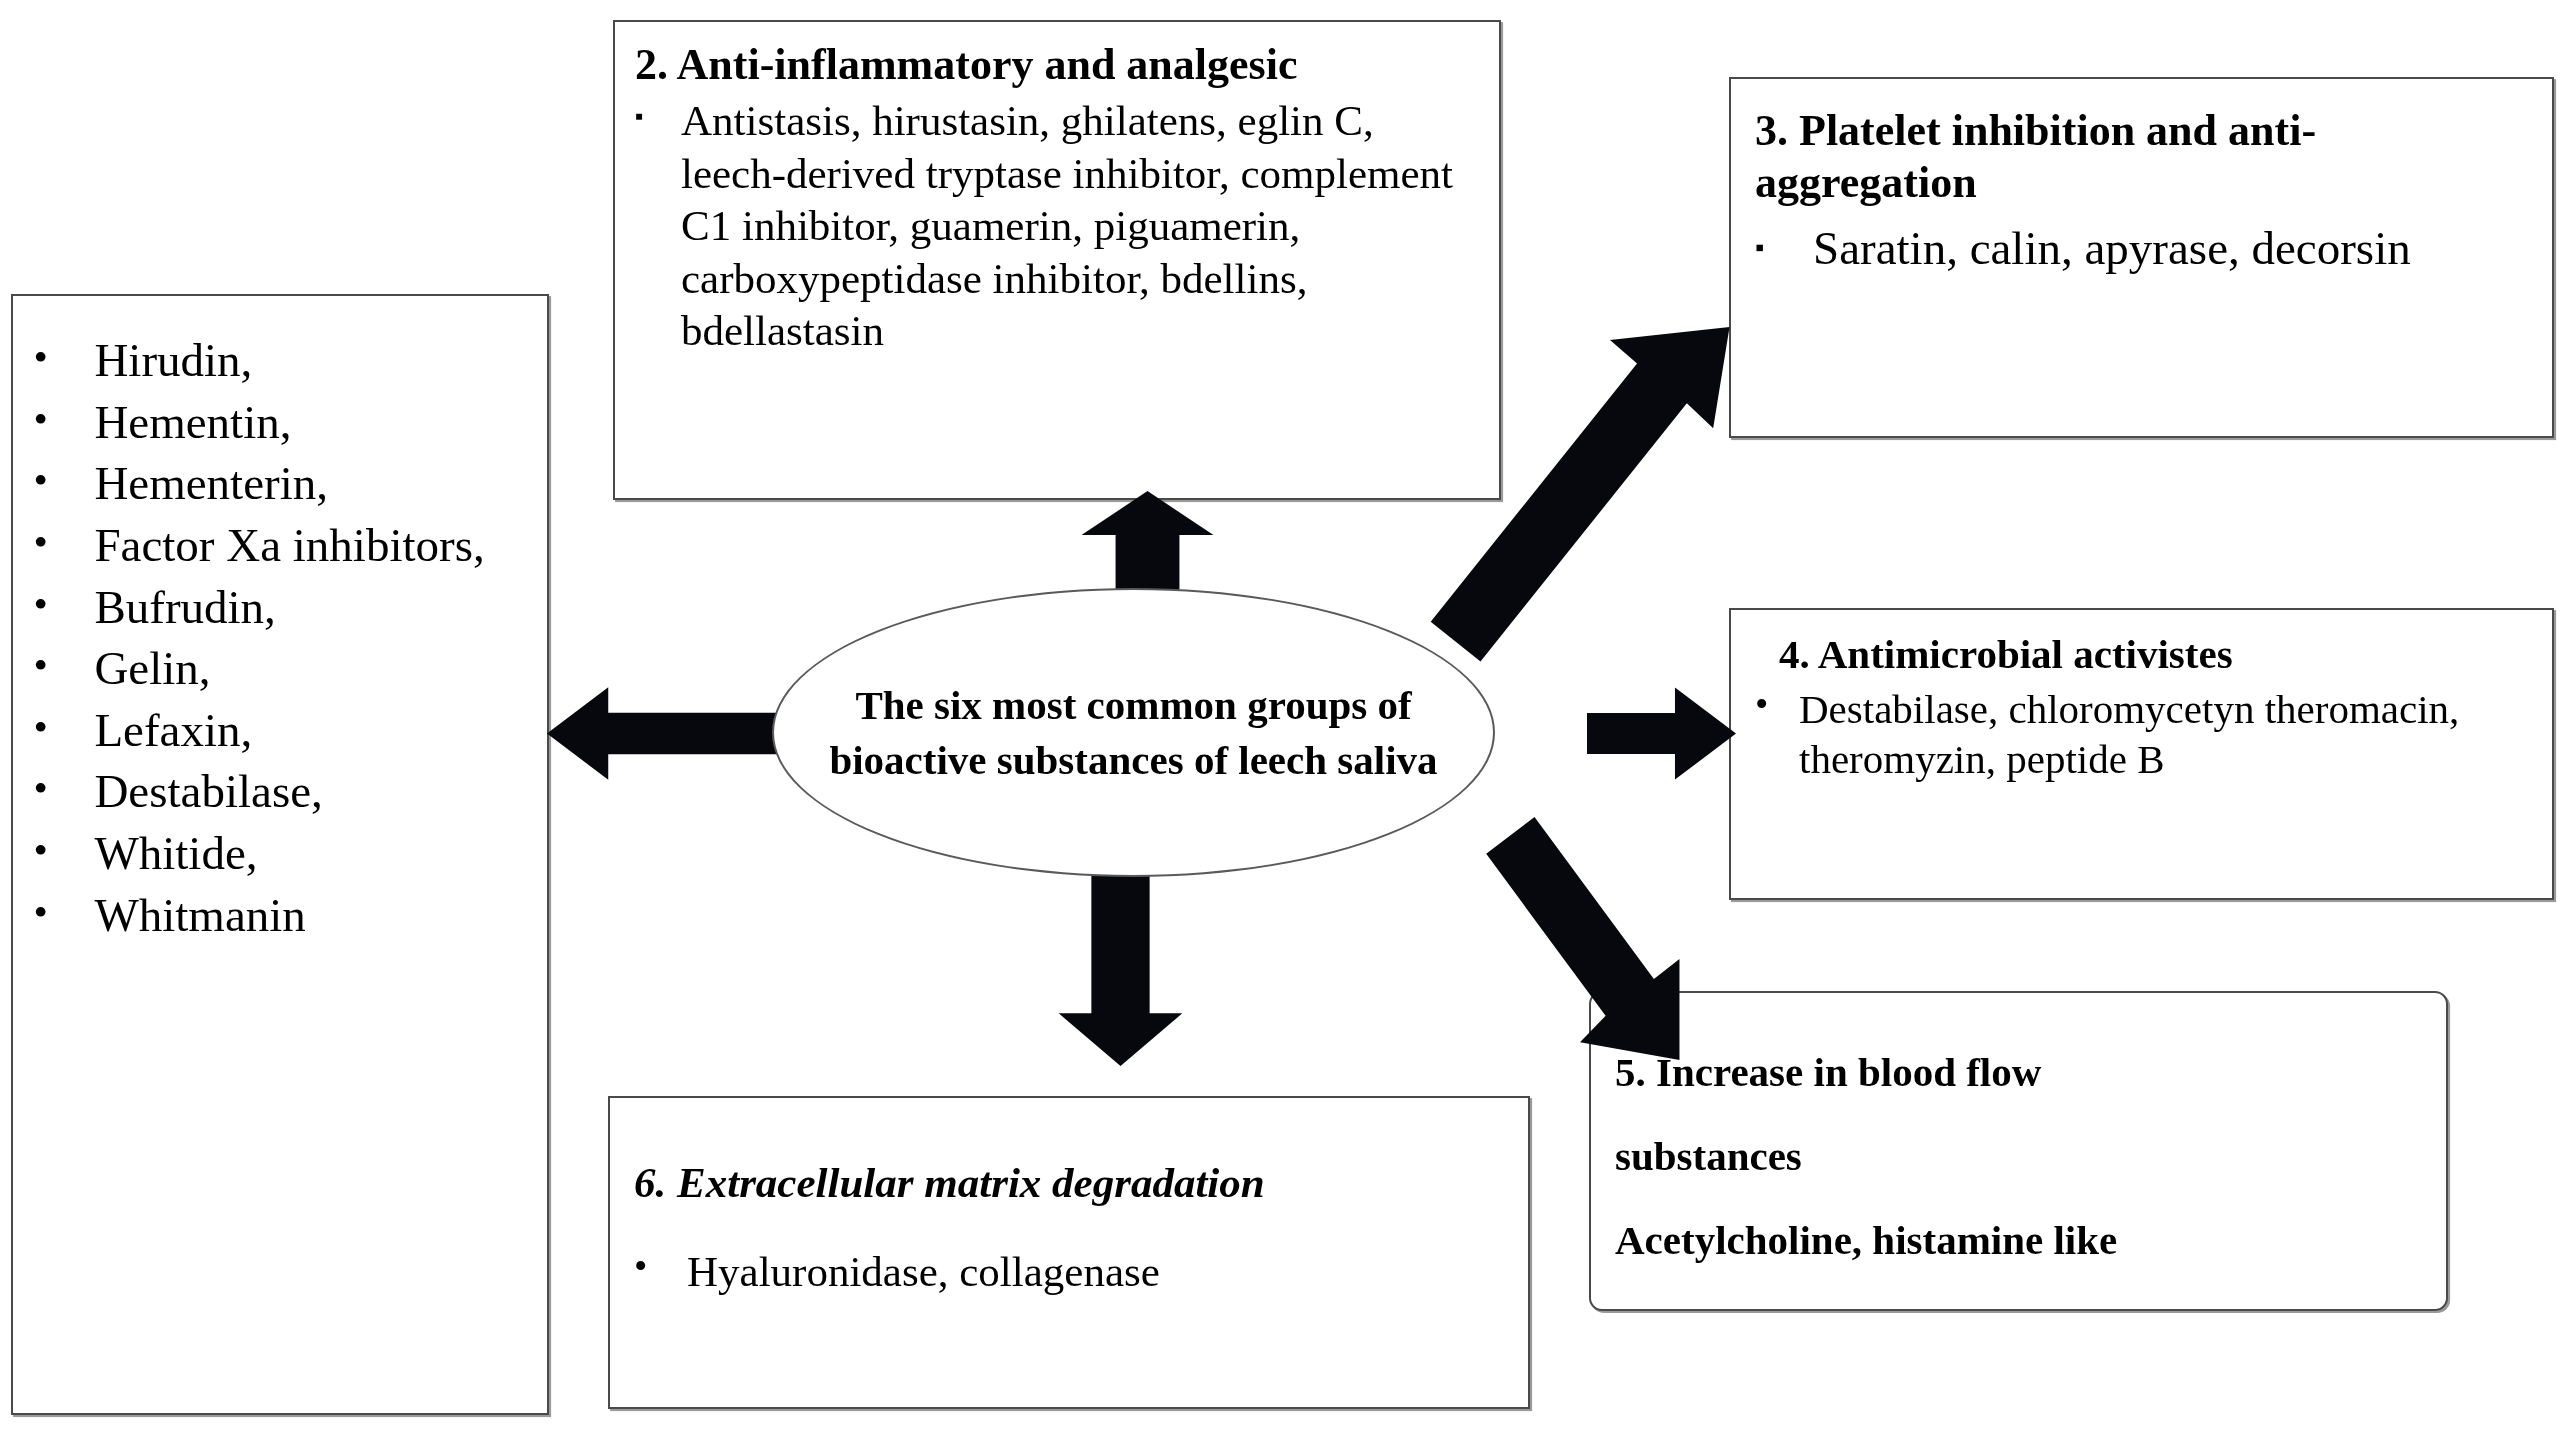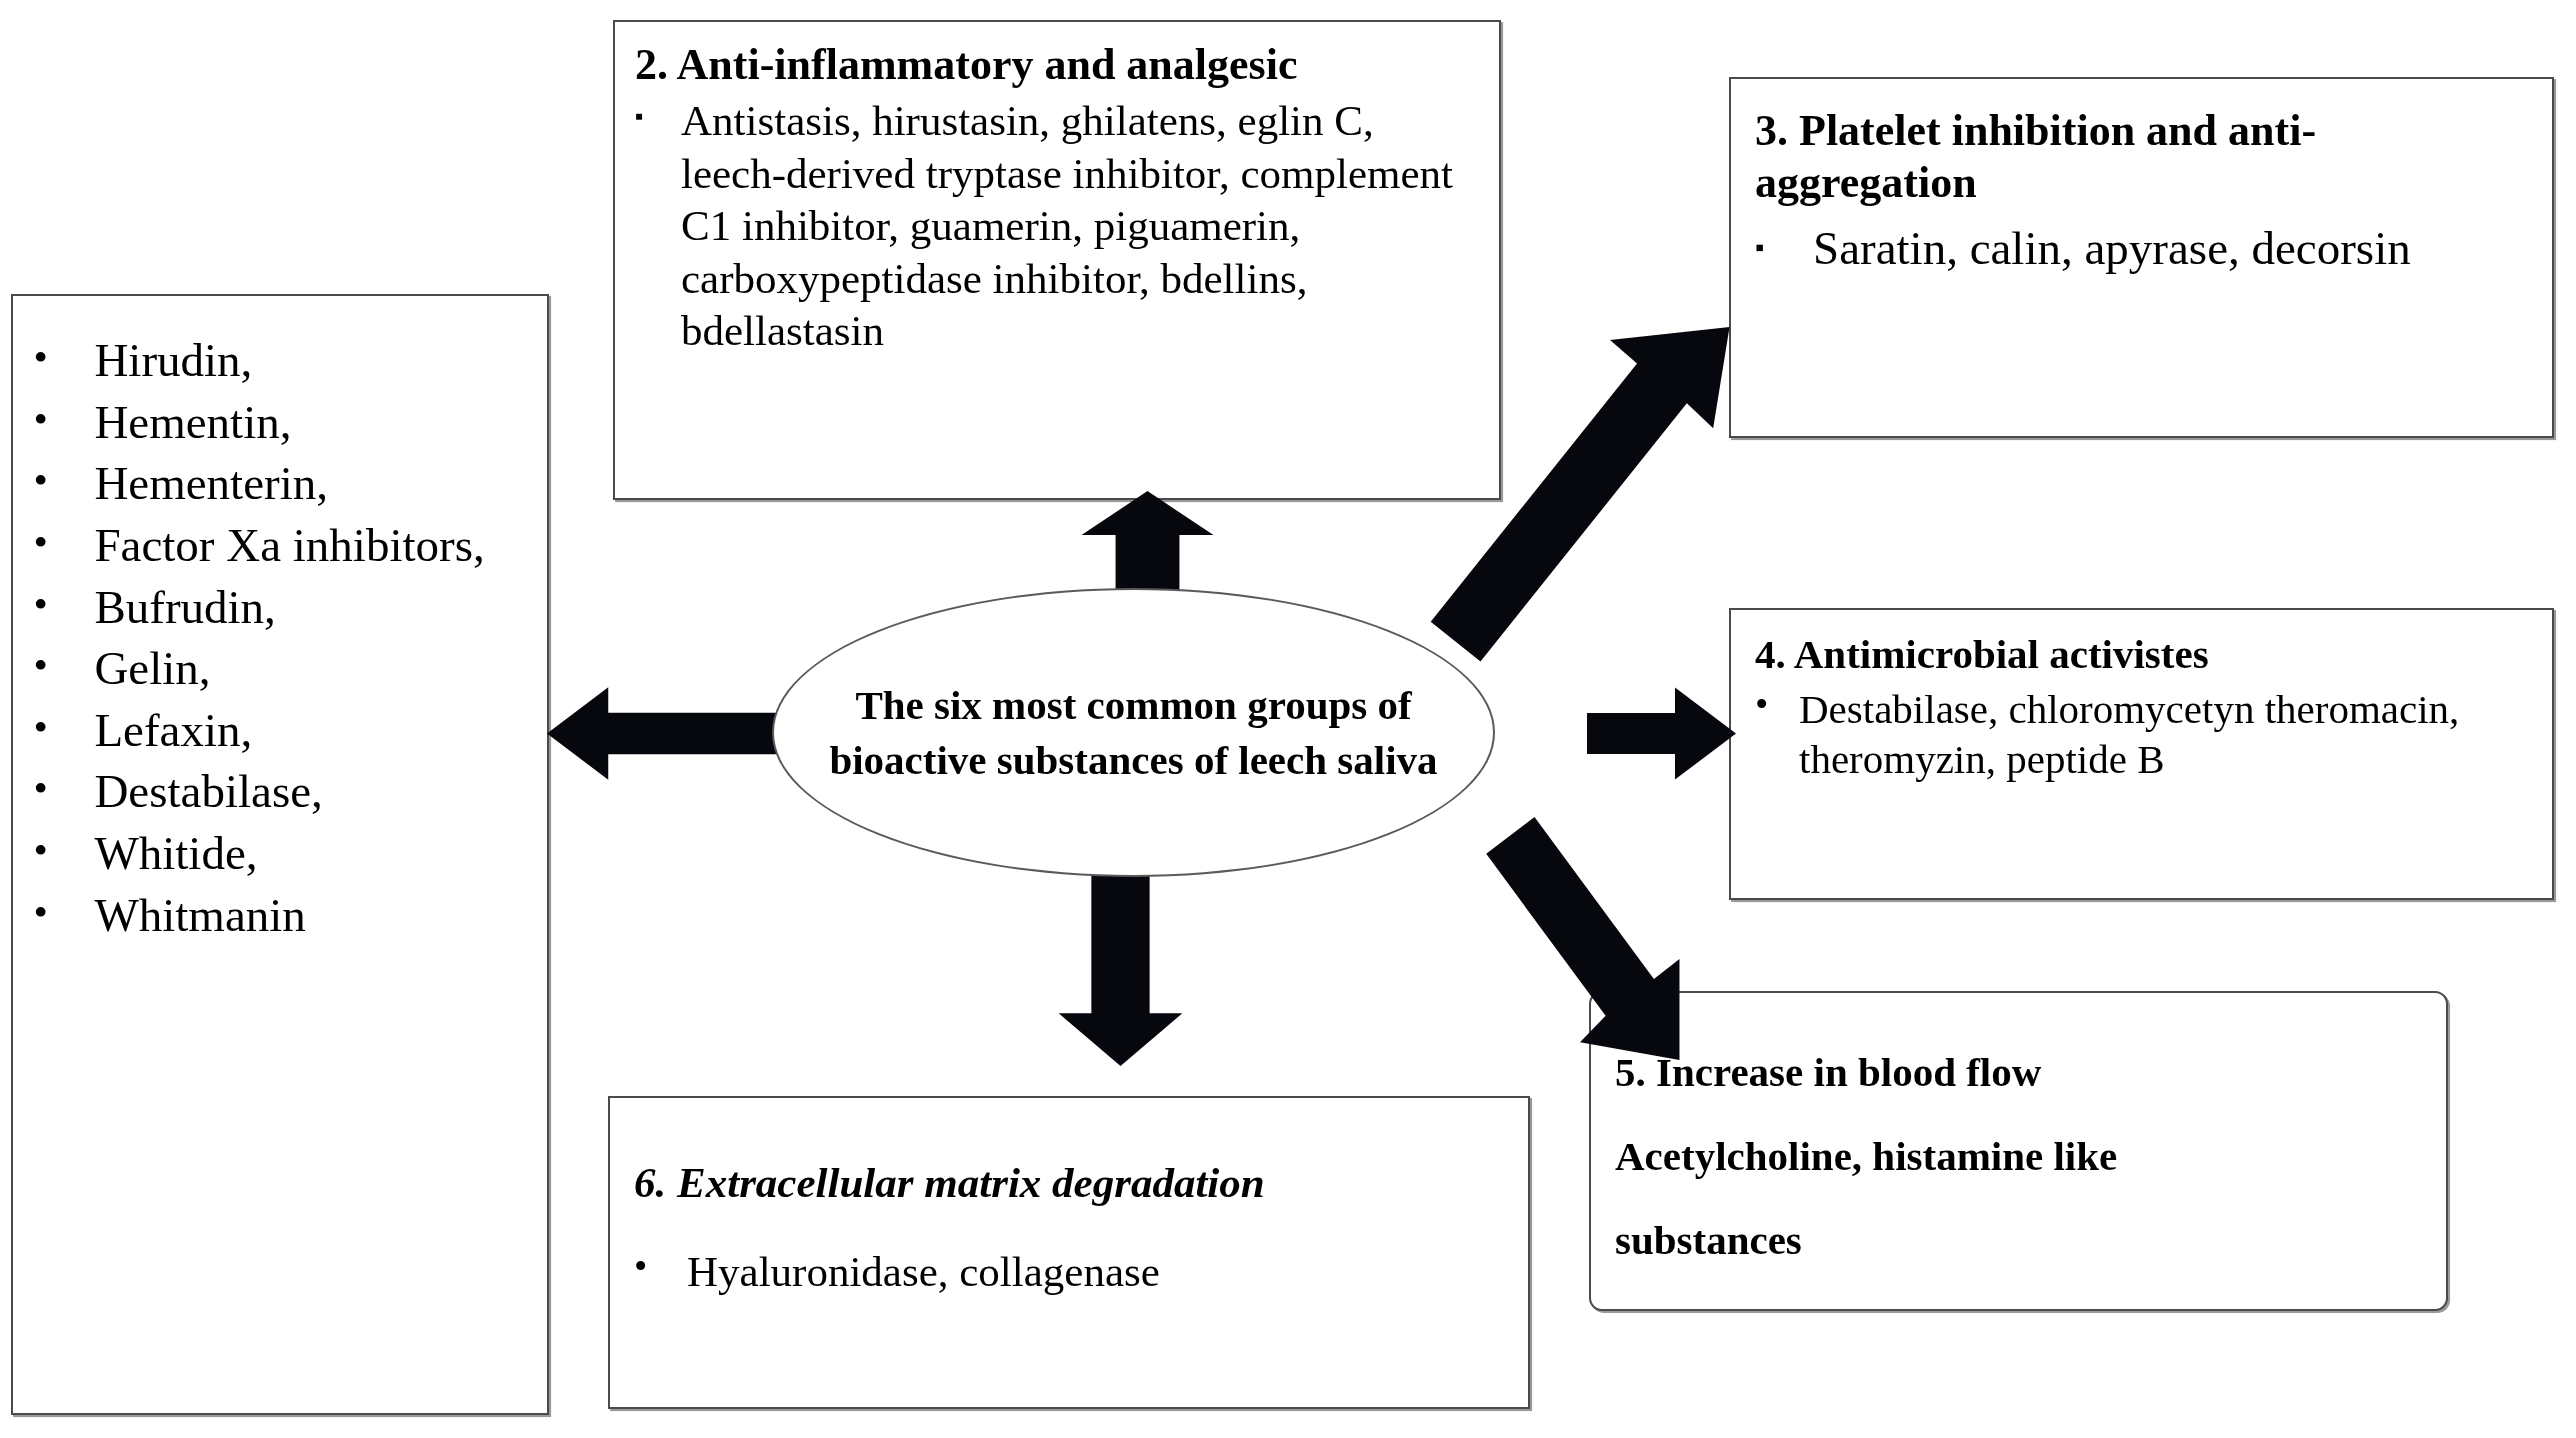--- a/index.html
+++ b/index.html
@@ -74,21 +74,21 @@
   #box3 .box-title { font-size: 44px; }
   #box3 .bullets { margin-top: 11.4px; font-size: 47px; }
   #box3 .bullets li { padding-left: 58px; }
   #box3 .bullets li .bdot { font-size: 26px; top: 11.4px; }
 
   
   #box4 {
     left: 1729px; top: 608px; width: 825px; height: 292px;
     padding: 20px 13px 7.1px 24px;
   }
-  #box4 .box-title { font-size: 41px; }
+  #box4 .box-title { font-size: 41px; margin-left: 24px; }
   #box4 .bullets { margin-top: 5.7px; font-size: 41px; }
   #box4 .bullets li { padding-left: 44px; }
   #box4 .bullets li .bdot { font-size: 38px; top: -2.8px; }
 
   
   #box5 {
     left: 1589px; top: 991px; width: 859px; height: 320px;
     padding: 37px 17px 7.1px 24px;
     border-radius: 13px;
   }
@@ -238,22 +238,22 @@
       <li>
           <span class="bdot">•</span>
           <span class="btxt">Destabilase, chloromycetyn theromacin, theromyzin, peptide B</span>
         </li>
     </ul>
   </div>
 
   <div class="box" id="box5">
     <div class="lines">
       <div>5. Increase in blood flow</div>
+      <div>substances</div>
       <div>Acetylcholine, histamine like</div>
-      <div>substances</div>
     </div>
   </div>
 
   <div class="box" id="box6">
     <div class="box-title">6. Extracellular matrix degradation</div>
     <ul class="bullets">
       <li>
           <span class="bdot">•</span>
           <span class="btxt">Hyaluronidase, collagenase</span>
         </li>

